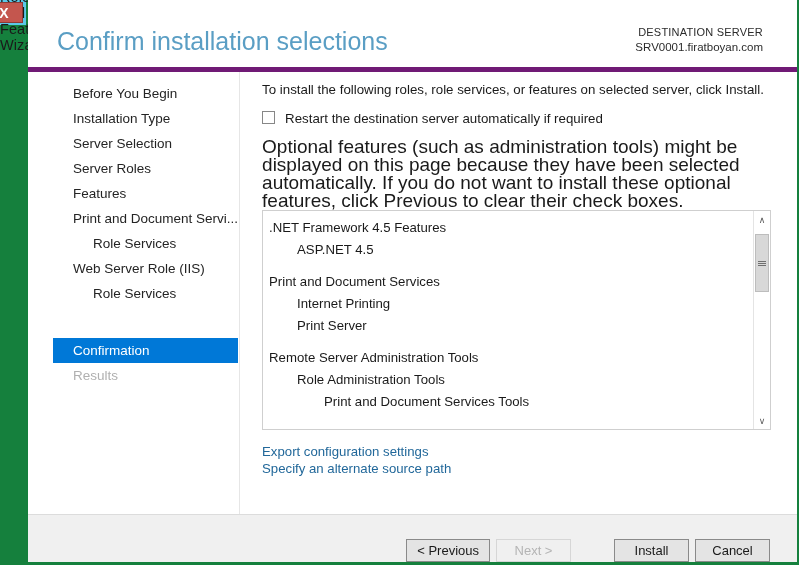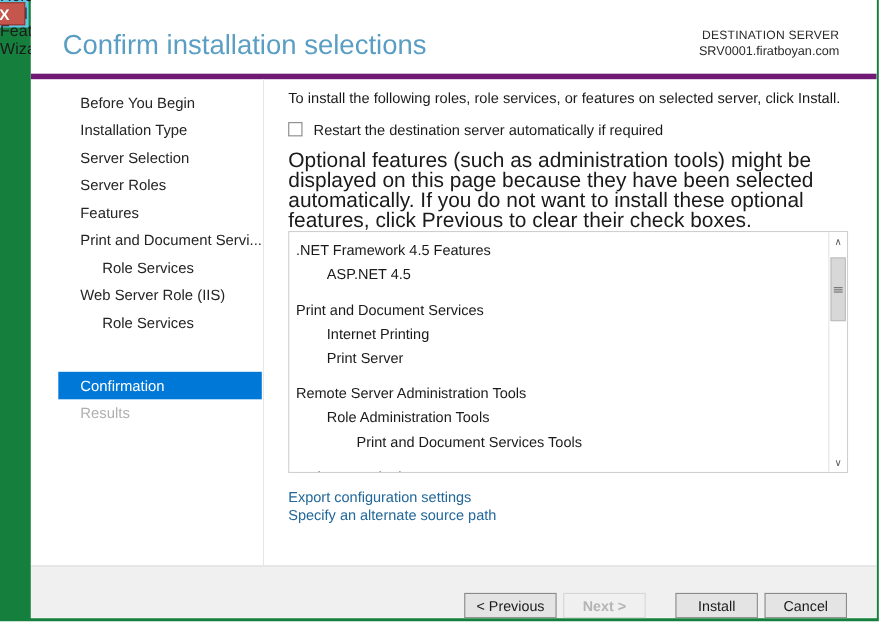--- a/index.html
+++ b/index.html
@@ -284,23 +284,22 @@
     display: flex;
     align-items: center;
     justify-content: center;
     cursor: default;
     margin-left: 6px;
   }
   .btn.disabled {
     color: #b4b4b4;
     background: #f0f0f0;
     border-color: #d6d6d6;
-    font-weight: bold;
-  }
-  .btn.spaced { margin-left: 27px; }
+  }
+  .btn.spaced { margin-left: 43px; }
 </style>
 </head>
 <body>
 
 <div id="window">
 
   <div id="titlebar">
     <div id="app-icon">
       <svg width="18" height="18" viewBox="0 0 18 18">
         <rect x="2" y="1.5" width="8" height="5.5" fill="none" stroke="#1f4e66" stroke-width="1.2"></rect>

